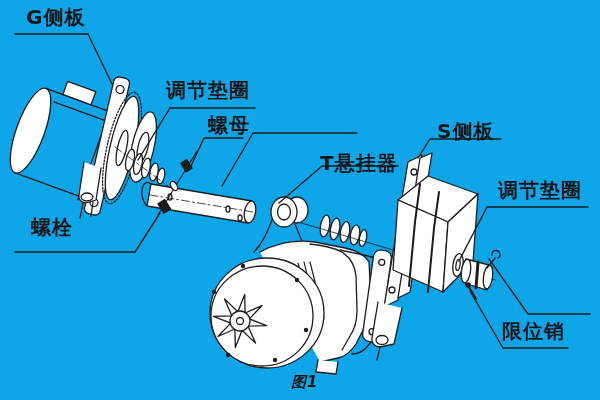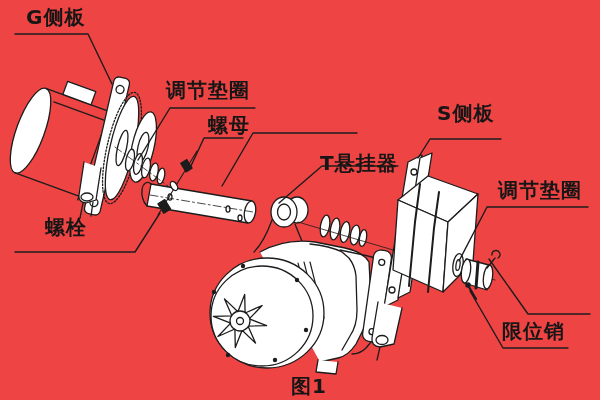--- a/index.html
+++ b/index.html
@@ -1,27 +1,27 @@
 <!DOCTYPE html>
 <html><head>
 <meta charset="utf-8">
 <style>
   html,body{margin:0;padding:0;background:#fff;}
   .stage{
-    position:relative;width:600px;height:400px;background:#ef4444;
+    position:relative;width:600px;height:400px;background:#0ea5e9;
     font-family:"DejaVu Sans","Liberation Sans",sans-serif;overflow:hidden;
   }
   .stage svg{position:absolute;left:0;top:0;}
   .label{
     position:absolute;color:#161616;font-weight:bold;font-size:20px;
     line-height:1.1;white-space:nowrap;letter-spacing:1px;
   }
   .caption{
-    position:absolute;color:#161616;font-weight:600;font-size:20px;
-    white-space:nowrap;letter-spacing:1px;
+    position:absolute;color:#161616;font-weight:600;font-size:15px;
+    white-space:nowrap;letter-spacing:1px;font-style:italic;
   }
 </style>
 </head>
 <body>
 
 <div class="stage">
 
 <svg width="600" height="400" viewBox="0 0 600 400" fill="none" stroke="#1c1c1c" stroke-width="1.3" stroke-linecap="round" stroke-linejoin="round">
 
   <g>
@@ -193,19 +193,19 @@
     <polyline points="590,314 528,314 489,259"></polyline>
     <polyline points="568,348 503,348 470,291"></polyline>
     <polyline points="15,252 135,252 160,213"></polyline>
   </g>
 </svg>
 
 <div class="label" style="left:26px;top:6px">G侧板</div>
 <div class="label" style="left:166px;top:79px">调节垫圈</div>
 <div class="label" style="left:208px;top:114px">螺母</div>
 <div class="label" style="left:320px;top:152px">T悬挂器</div>
-<div class="label" style="left:437px;top:102px">S侧板</div>
+<div class="label" style="left:437px;top:120px">S侧板</div>
 <div class="label" style="left:498px;top:179px">调节垫圈</div>
 <div class="label" style="left:502px;top:320px">限位销</div>
-<div class="label" style="left:45px;top:216px">螺栓</div>
+<div class="label" style="left:31px;top:216px">螺栓</div>
 <div class="caption" style="left:291px;top:373px">图1</div>
 
 </div>
 
 </body></html>

